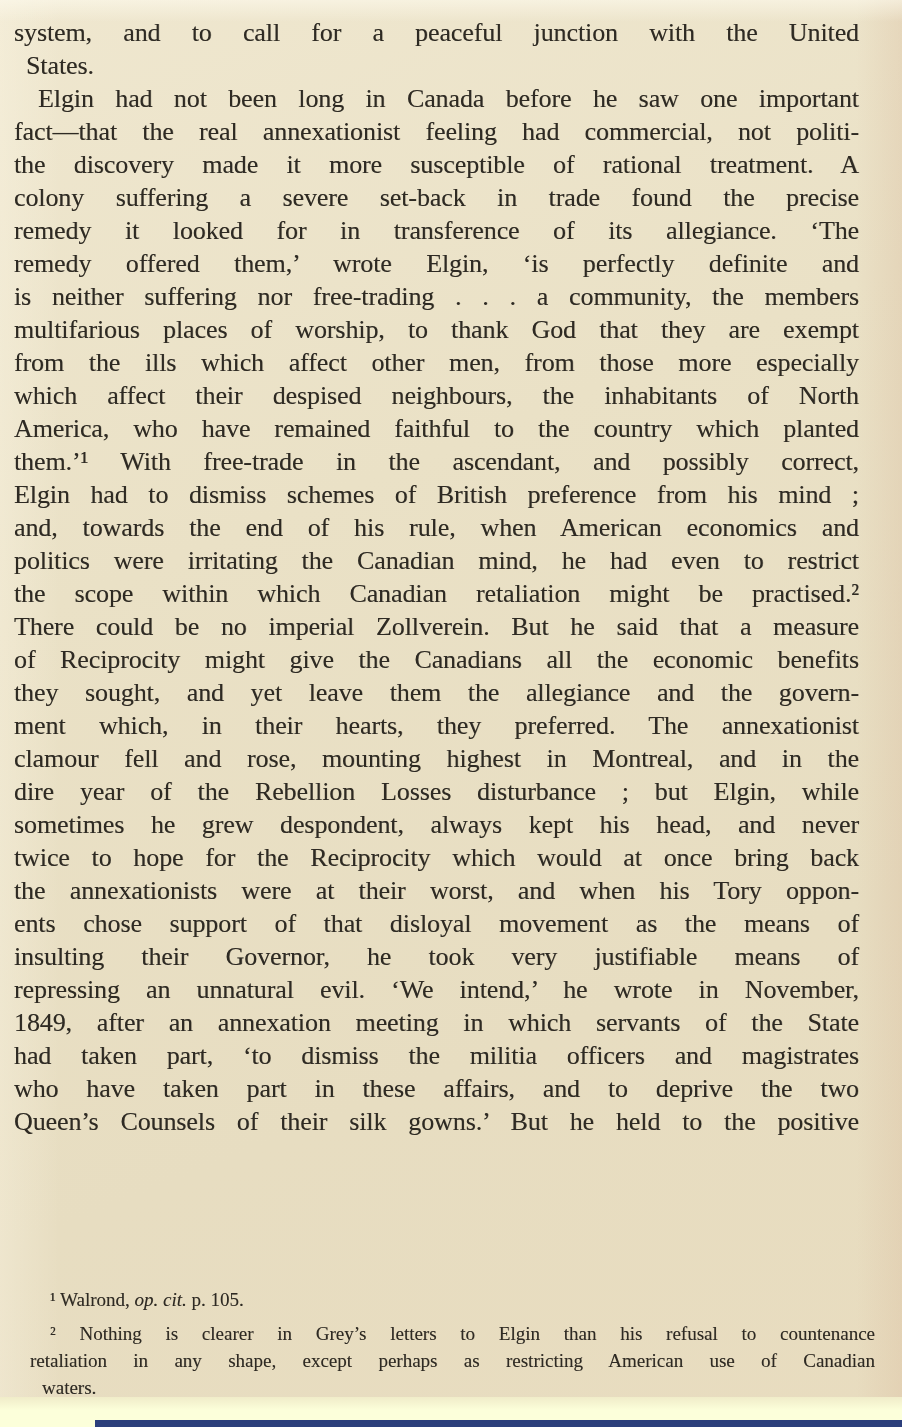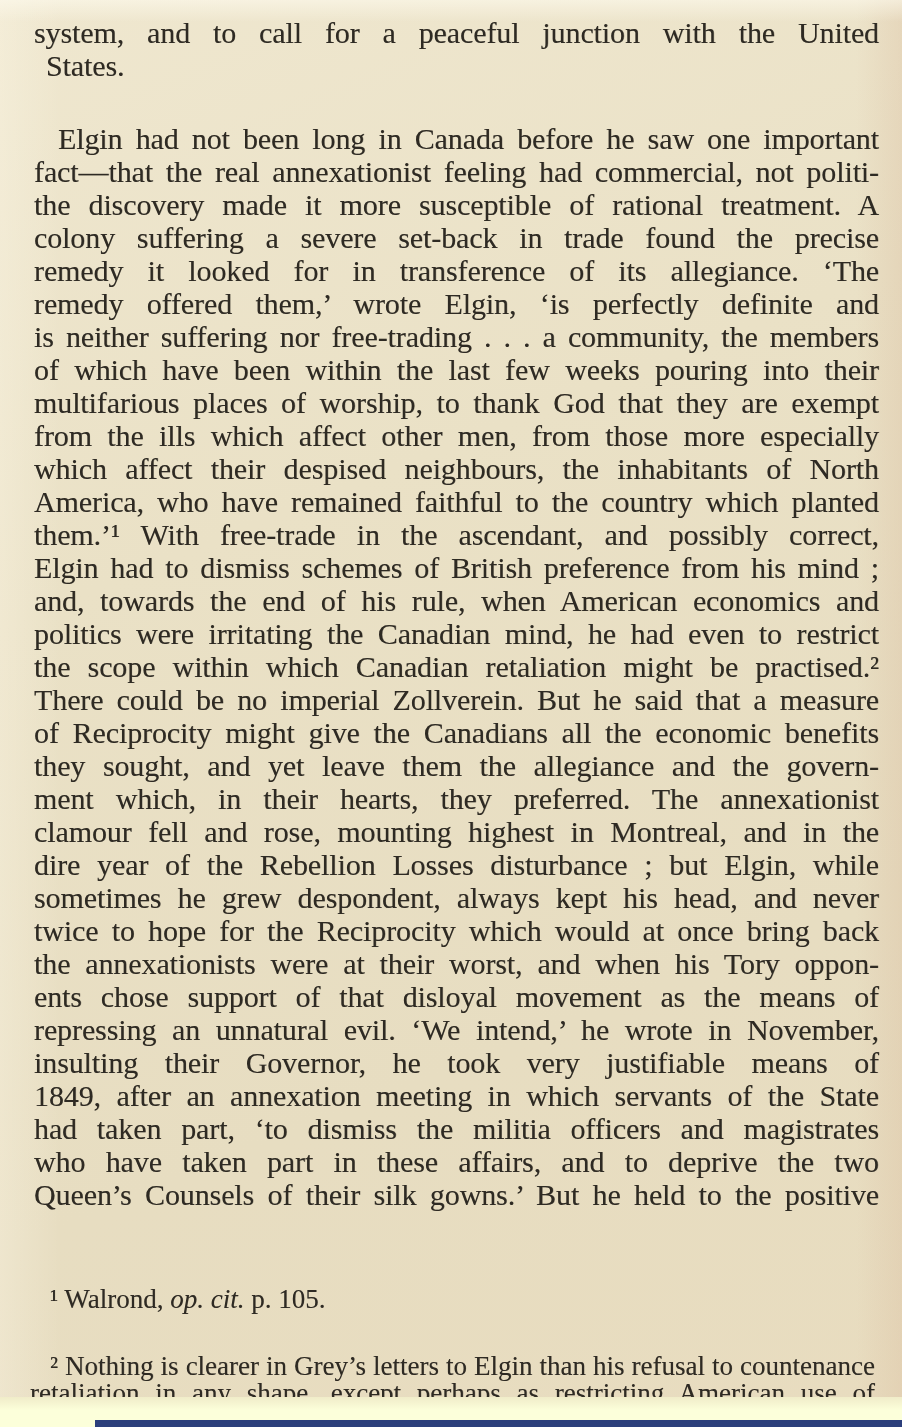--- a/index.html
+++ b/index.html
@@ -13,39 +13,39 @@
   .page {
     position: absolute; inset: 0;
     background:
       linear-gradient(to bottom, rgba(255,252,240,0.55), rgba(255,252,240,0) 22px),
       linear-gradient(to left, rgba(214,182,152,0.28), rgba(214,182,152,0) 46px),
       linear-gradient(to right, rgba(255,250,235,0.30), rgba(255,250,235,0) 60px),
       linear-gradient(158deg, #efe7cf 0%, #eae1c6 35%, #e7ddc1 70%, #e8dcbf 100%);
   }
   .textblock {
     position: absolute;
-    left: 34px; top: 16px; width: 845px;
-    font-size: 30px;
+    left: 14px; top: 16px; width: 845px;
+    font-size: 26px;
     line-height: 33px;
     letter-spacing: -0.1px;
     color: var(--ink, #2e2a23);
     text-shadow: 0.35px 0.35px 0 rgba(46,42,35,0.38);
   }
   .line {
     height: 33px;
     text-align: justify;
     text-align-last: justify;
     overflow: visible;
   }
   .line.no-just { text-align-last: left; margin-left: 12px; }
-  .line.indent { padding-left: 24px; margin-top: 40px; }
+  .line.indent { padding-left: 24px; }
   .footnotes {
     position: absolute;
     left: 30px; top: 1286px; width: 845px;
-    font-size: 27px;
+    font-size: 19px;
     line-height: 27px;
     color: var(--ink, #2e2a23);
     text-shadow: 0.3px 0.3px 0 rgba(46,42,35,0.34);
   }
   .footnotes .line { height: 27px; }
   .fn1 { padding-left: 20px; text-align: left; height: 27px; }
   .fn1 .it { font-style: italic; }
   .fn2 { margin-top: 7px; }
   .fn2 .line.indent { padding-left: 20px; }
   .bottom-strip {
@@ -70,55 +70,55 @@
         <div class="line no-just">States.</div>
       </div>
     <div>
         <div class="line indent">Elgin had not been long in Canada before he saw one important</div>
         <div class="line">fact—that the real annexationist feeling had commercial, not politi-</div>
         <div class="line">the discovery made it more susceptible of rational treatment.  A</div>
         <div class="line">colony suffering a severe set-back in trade found the precise</div>
         <div class="line">remedy it looked for in transference of its allegiance.  ‘The</div>
         <div class="line">remedy offered them,’ wrote Elgin, ‘is perfectly definite and</div>
         <div class="line">is neither suffering nor free-trading . . . a community, the members</div>
-        <div class="line">of which have been within the last few weeks pouring into their</div>
         <div class="line">multifarious places of worship, to thank God that they are exempt</div>
         <div class="line">from the ills which affect other men, from those more especially</div>
         <div class="line">which affect their despised neighbours, the inhabitants of North</div>
         <div class="line">America, who have remained faithful to the country which planted</div>
         <div class="line">them.’¹  With free-trade in the ascendant, and possibly correct,</div>
         <div class="line">Elgin had to dismiss schemes of British preference from his mind ;</div>
         <div class="line">and, towards the end of his rule, when American economics and</div>
         <div class="line">politics were irritating the Canadian mind, he had even to restrict</div>
         <div class="line">the scope within which Canadian retaliation might be practised.²</div>
         <div class="line">There could be no imperial Zollverein.  But he said that a measure</div>
         <div class="line">of Reciprocity might give the Canadians all the economic benefits</div>
         <div class="line">they sought, and yet leave them the allegiance and the govern-</div>
         <div class="line">ment which, in their hearts, they preferred.  The annexationist</div>
         <div class="line">clamour fell and rose, mounting highest in Montreal, and in the</div>
         <div class="line">dire year of the Rebellion Losses disturbance ; but Elgin, while</div>
         <div class="line">sometimes he grew despondent, always kept his head, and never</div>
         <div class="line">twice to hope for the Reciprocity which would at once bring back</div>
         <div class="line">the annexationists were at their worst, and when his Tory oppon-</div>
         <div class="line">ents chose support of that disloyal movement as the means of</div>
+        <div class="line">insulting their Governor, he took very justifiable means of</div>
         <div class="line">repressing an unnatural evil.  ‘We intend,’ he wrote in November,</div>
-        <div class="line">insulting their Governor, he took very justifiable means of</div>
         <div class="line">1849, after an annexation meeting in which servants of the State</div>
         <div class="line">had taken part, ‘to dismiss the militia officers and magistrates</div>
         <div class="line">who have taken part in these affairs, and to deprive the two</div>
         <div class="line">Queen’s Counsels of their silk gowns.’  But he held to the positive</div>
       </div>
   </div>
 
   <div class="footnotes">
     <div class="fn1">
       <span>¹ Walrond, </span><span class="it">op. cit.</span><span> p. 105.</span>
     </div>
     <div class="fn2">
         <div class="line indent">² Nothing is clearer in Grey’s letters to Elgin than his refusal to countenance</div>
         <div class="line">retaliation in any shape, except perhaps as restricting American use of Canadian</div>
+        <div class="line no-just">waters.</div>
       </div>
   </div>
 
   <div class="bottom-strip"></div>
   <div class="bottom-bar"></div>
 
 </div>
 
 </body></html>

